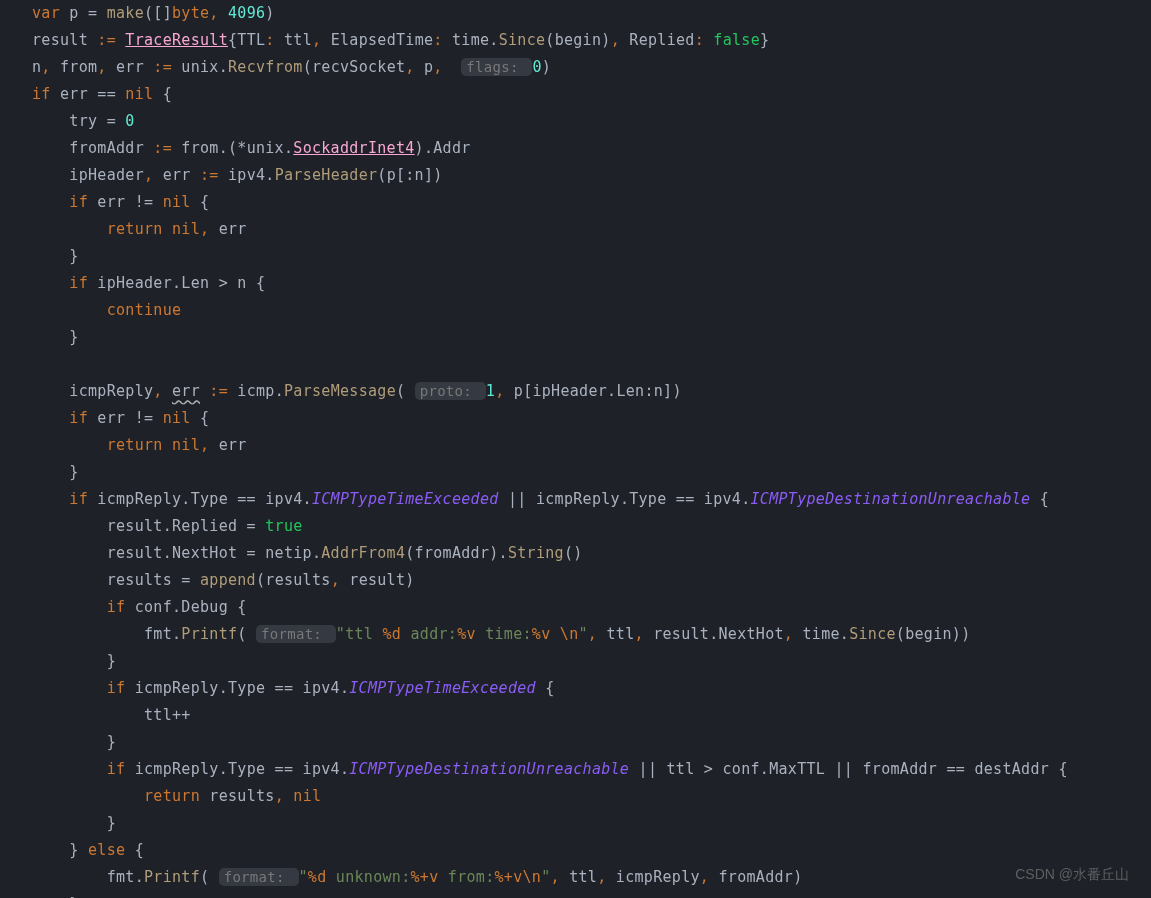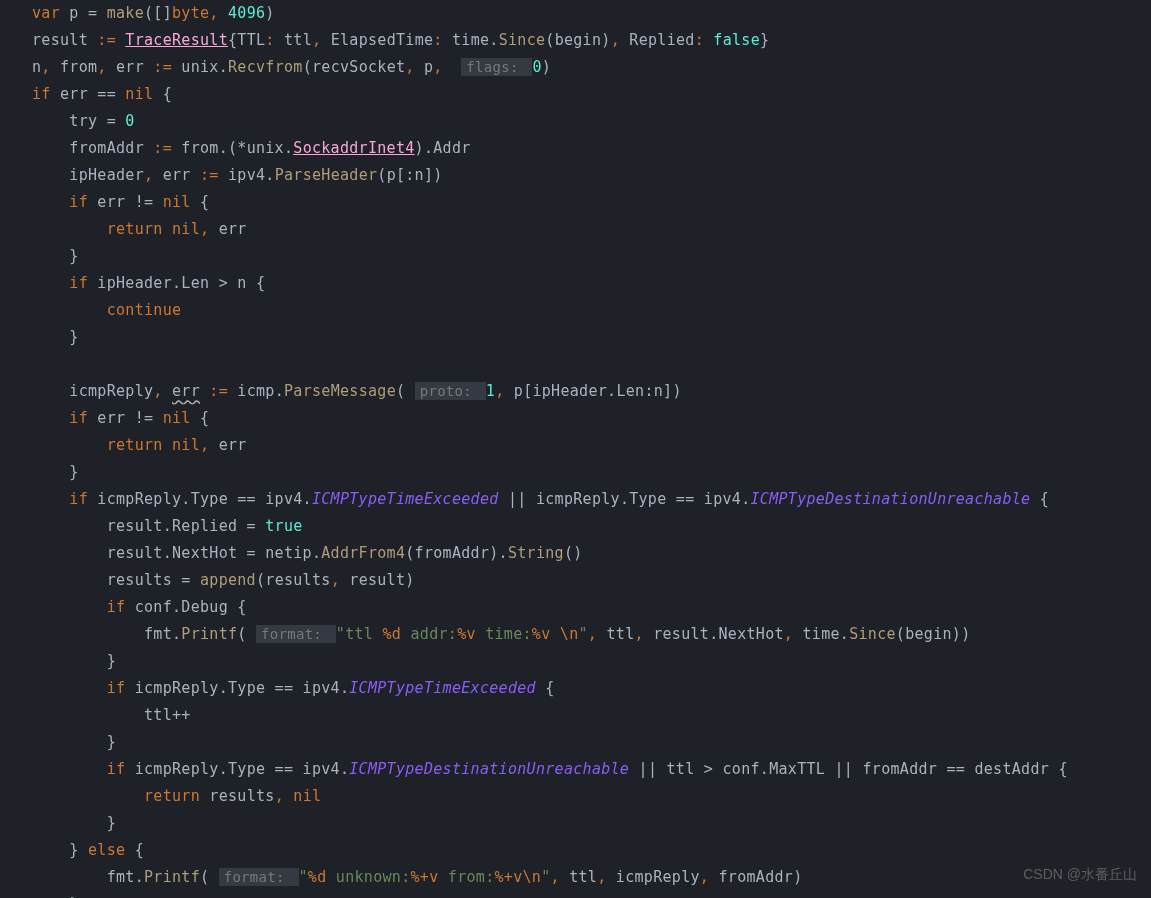--- a/index.html
+++ b/index.html
@@ -31,37 +31,37 @@
     .kw { color: #cc7832; text-align: center; }
     .str { color: #6a8759; }
     .num { color: #5eead4; }
     .fn { color: #b09d79; }
     .type { color: #f9a8d4; text-decoration: underline; }
     .ident { color: #abb2bf; }
     .param-hint { 
       background-color: #353941; 
       color: #787878; 
       padding: 1px 5px; 
-      border-radius: 0;
+      border-radius: 5px;
       font-size: 14px;
     }
     .italic { font-style: italic; color: #8b5cf6; }
     .punct { color: #abb2bf; }
     .orange { color: #cc7832; }
-    .bool { color: #5eead4; }
+    .bool { color: #22c55e; }
     .underline-err { 
       text-decoration-line: underline; 
       text-decoration-style: wavy; 
       text-decoration-color: #b0b0b0;
       text-underline-offset: 3px;
     }
     .watermark {
       position: absolute;
       bottom: 10px;
-      right: 14px;
+      right: 22px;
       color: #787878;
       opacity: 0.7;
       font-size: 14px;
       font-family: sans-serif;
     }
   </style>
 </head>
 <body>
 
 <div class="code-container" id="code-root"><div class="line"><span class="ident"></span><span class="kw">var</span><span class="ident"> p </span><span class="punct">= </span><span class="fn">make</span><span class="punct">([]</span><span class="kw">byte</span><span class="orange">,</span><span class="ident"> </span><span class="num">4096</span><span class="punct">)</span></div><div class="line"><span class="ident"></span><span class="ident">result </span><span class="orange">:= </span><span class="type">TraceResult</span><span class="punct">{TTL</span><span class="orange">:</span><span class="ident"> ttl</span><span class="orange">,</span><span class="ident"> </span><span class="punct">ElapsedTime</span><span class="orange">:</span><span class="ident"> time.</span><span class="fn">Since</span><span class="punct">(begin)</span><span class="orange">,</span><span class="ident"> </span><span class="punct">Replied</span><span class="orange">:</span><span class="ident"> </span><span class="bool">false</span><span class="punct">}</span></div><div class="line"><span class="ident"></span><span class="ident">n</span><span class="orange">,</span><span class="ident"> from</span><span class="orange">,</span><span class="ident"> err </span><span class="orange">:=</span><span class="ident"> unix.</span><span class="fn">Recvfrom</span><span class="punct">(recvSocket</span><span class="orange">,</span><span class="ident"> p</span><span class="orange">,</span><span class="ident">  </span><span class="param-hint">flags: </span><span class="num">0</span><span class="punct">)</span></div><div class="line"><span class="ident"></span><span class="kw">if</span><span class="ident"> err == </span><span class="kw">nil</span><span class="punct"> {</span></div><div class="line"><span class="ident">    </span><span class="ident">try = </span><span class="num">0</span></div><div class="line"><span class="ident">    </span><span class="ident">fromAddr </span><span class="orange">:=</span><span class="ident"> from.(*unix.</span><span class="type">SockaddrInet4</span><span class="punct">).Addr</span></div><div class="line"><span class="ident">    </span><span class="ident">ipHeader</span><span class="orange">,</span><span class="ident"> err </span><span class="orange">:=</span><span class="ident"> ipv4.</span><span class="fn">ParseHeader</span><span class="punct">(p[:n])</span></div><div class="line"><span class="ident">    </span><span class="kw">if</span><span class="ident"> err != </span><span class="kw">nil</span><span class="punct"> {</span></div><div class="line"><span class="ident">        </span><span class="kw">return</span><span class="ident"> </span><span class="kw">nil</span><span class="orange">,</span><span class="ident"> err</span></div><div class="line"><span class="ident">    </span><span class="punct">}</span></div><div class="line"><span class="ident">    </span><span class="kw">if</span><span class="ident"> ipHeader.Len &gt; n {</span></div><div class="line"><span class="ident">        </span><span class="kw">continue</span></div><div class="line"><span class="ident">    </span><span class="punct">}</span></div><div class="line"><span class="ident">    </span><span class="ident"></span></div><div class="line"><span class="ident">    </span><span class="ident">icmpReply</span><span class="orange">,</span><span class="ident"> </span><span class="ident underline-err">err</span><span class="ident"> </span><span class="orange">:=</span><span class="ident"> icmp.</span><span class="fn">ParseMessage</span><span class="punct">( </span><span class="param-hint">proto: </span><span class="num">1</span><span class="orange">,</span><span class="ident"> p[ipHeader.Len:n])</span></div><div class="line"><span class="ident">    </span><span class="kw">if</span><span class="ident"> err != </span><span class="kw">nil</span><span class="punct"> {</span></div><div class="line"><span class="ident">        </span><span class="kw">return</span><span class="ident"> </span><span class="kw">nil</span><span class="orange">,</span><span class="ident"> err</span></div><div class="line"><span class="ident">    </span><span class="punct">}</span></div><div class="line"><span class="ident">    </span><span class="kw">if</span><span class="ident"> icmpReply.Type == ipv4.</span><span class="italic">ICMPTypeTimeExceeded</span><span class="ident"> || icmpReply.Type == ipv4.</span><span class="italic">ICMPTypeDestinationUnreachable</span><span class="punct"> {</span></div><div class="line"><span class="ident">        </span><span class="ident">result.Replied = </span><span class="bool">true</span></div><div class="line"><span class="ident">        </span><span class="ident">result.NextHot = netip.</span><span class="fn">AddrFrom4</span><span class="punct">(fromAddr).</span><span class="fn">String</span><span class="punct">()</span></div><div class="line"><span class="ident">        </span><span class="ident">results = </span><span class="fn">append</span><span class="punct">(results</span><span class="orange">,</span><span class="ident"> result)</span></div><div class="line"><span class="ident">        </span><span class="kw">if</span><span class="ident"> conf.Debug {</span></div><div class="line"><span class="ident">            </span><span class="ident">fmt.</span><span class="fn">Printf</span><span class="punct">( </span><span class="param-hint">format: </span><span class="str">"ttl </span><span class="orange">%d</span><span class="str"> addr:</span><span class="orange">%v</span><span class="str"> time:</span><span class="orange">%v</span><span class="str"> </span><span class="orange">\n</span><span class="str">"</span><span class="orange">,</span><span class="ident"> ttl</span><span class="orange">,</span><span class="ident"> result.NextHot</span><span class="orange">,</span><span class="ident"> time.</span><span class="fn">Since</span><span class="punct">(begin))</span></div><div class="line"><span class="ident">        </span><span class="punct">}</span></div><div class="line"><span class="ident">        </span><span class="kw">if</span><span class="ident"> icmpReply.Type == ipv4.</span><span class="italic">ICMPTypeTimeExceeded</span><span class="punct"> {</span></div><div class="line"><span class="ident">            </span><span class="ident">ttl++</span></div><div class="line"><span class="ident">        </span><span class="punct">}</span></div><div class="line"><span class="ident">        </span><span class="kw">if</span><span class="ident"> icmpReply.Type == ipv4.</span><span class="italic">ICMPTypeDestinationUnreachable</span><span class="ident"> || ttl &gt; conf.MaxTTL || fromAddr == destAddr {</span></div><div class="line"><span class="ident">            </span><span class="kw">return</span><span class="ident"> results</span><span class="orange">,</span><span class="ident"> </span><span class="kw">nil</span></div><div class="line"><span class="ident">        </span><span class="punct">}</span></div><div class="line"><span class="ident">    </span><span class="punct">} </span><span class="kw">else</span><span class="punct"> {</span></div><div class="line"><span class="ident">        </span><span class="ident">fmt.</span><span class="fn">Printf</span><span class="punct">( </span><span class="param-hint">format: </span><span class="str">"</span><span class="orange">%d</span><span class="str"> unknown:</span><span class="orange">%+v</span><span class="str"> from:</span><span class="orange">%+v\n</span><span class="str">"</span><span class="orange">,</span><span class="ident"> ttl</span><span class="orange">,</span><span class="ident"> icmpReply</span><span class="orange">,</span><span class="ident"> fromAddr)</span></div><div class="line"><span class="ident">    </span><span class="punct">}</span></div></div>

